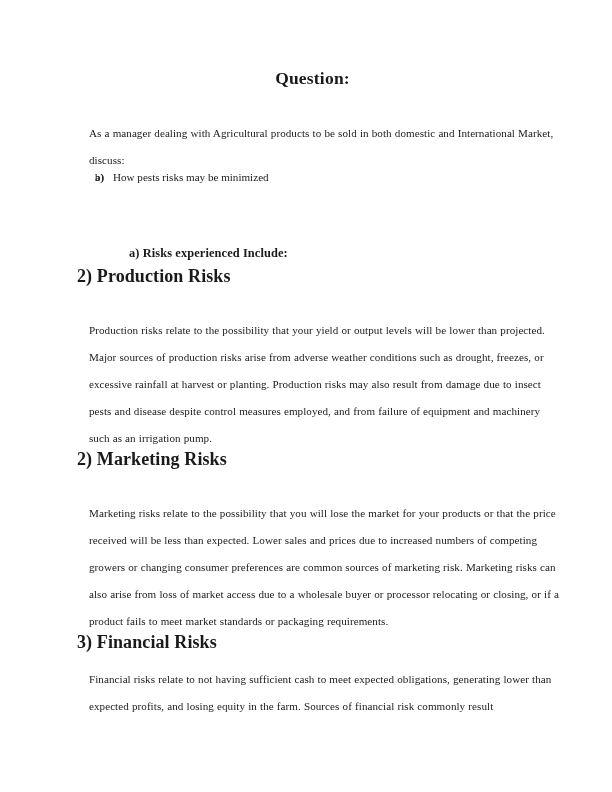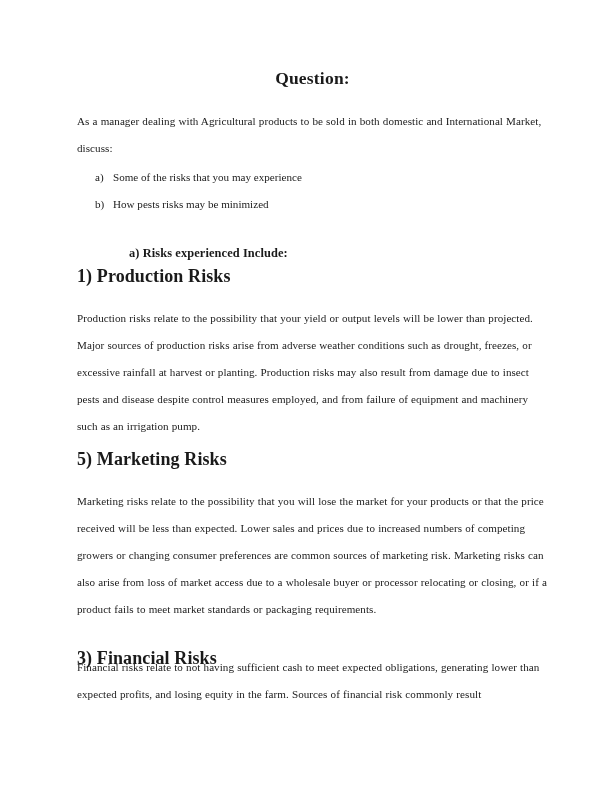--- a/index.html
+++ b/index.html
@@ -44,21 +44,21 @@
   }
 
   
   .para {
     position: absolute;
     left: 0;
     width: 471px;
     font-size: 11.1px;
     line-height: 27px;
     text-align: left;
-    margin: 0;
+    margin: 12px;
     letter-spacing: 0.05px;
     word-spacing: 0.3px;
   }
   .para-wide {
     width: 474px;
   }
 
   
   .qlist {
     position: absolute;
@@ -111,36 +111,35 @@
 <div class="page">
   <div class="content">
 
     <h1 class="doc-title">Question:</h1>
 
     <p class="para" style="top:108px;">As a manager dealing with Agricultural products to be sold in both domestic and International Market, discuss:</p>
 
     <ul class="qlist" style="top:164px;">
       <li>
         <span class="marker">a)</span>
-        <span>Some of the risks that you may experience</span>
       </li>
       <li>
         <span class="marker">b)</span>
         <span>How pests risks may be minimized</span>
       </li>
     </ul>
 
     <p class="subheading" style="top:224px;">a) Risks experienced Include:</p>
 
-    <h2 class="section-heading" style="top:265px;">1) Production Risks</h2>
+    <h2 class="section-heading" style="top:265px;">2) Production Risks</h2>
 
     <p class="para" style="top:305px;">Production risks relate to the possibility that your yield or output levels will be lower than projected. Major sources of production risks arise from adverse weather conditions such as drought, freezes, or excessive rainfall at harvest or planting. Production risks may also result from damage due to insect pests and disease despite control measures employed, and from failure of equipment and machinery such as an irrigation pump.</p>
 
-    <h2 class="section-heading" style="top:448px;">5) Marketing Risks</h2>
+    <h2 class="section-heading" style="top:448px;">2) Marketing Risks</h2>
 
     <p class="para para-wide" style="top:488px;">Marketing risks relate to the possibility that you will lose the market for your products or that the price received will be less than expected. Lower sales and prices due to increased numbers of competing growers or changing consumer preferences are common sources of marketing risk. Marketing risks can also arise from loss of market access due to a wholesale buyer or processor relocating or closing, or if a product fails to meet market standards or packaging requirements.</p>
 
-    <h2 class="section-heading" style="top:647px;">3) Financial Risks</h2>
+    <h2 class="section-heading" style="top:631px;">3) Financial Risks</h2>
 
     <p class="para para-wide" style="top:654px;">Financial risks relate to not having sufficient cash to meet expected obligations, generating lower than expected profits, and losing equity in the farm. Sources of financial risk commonly result</p>
 
   </div>
 </div>
 
 </body></html>

